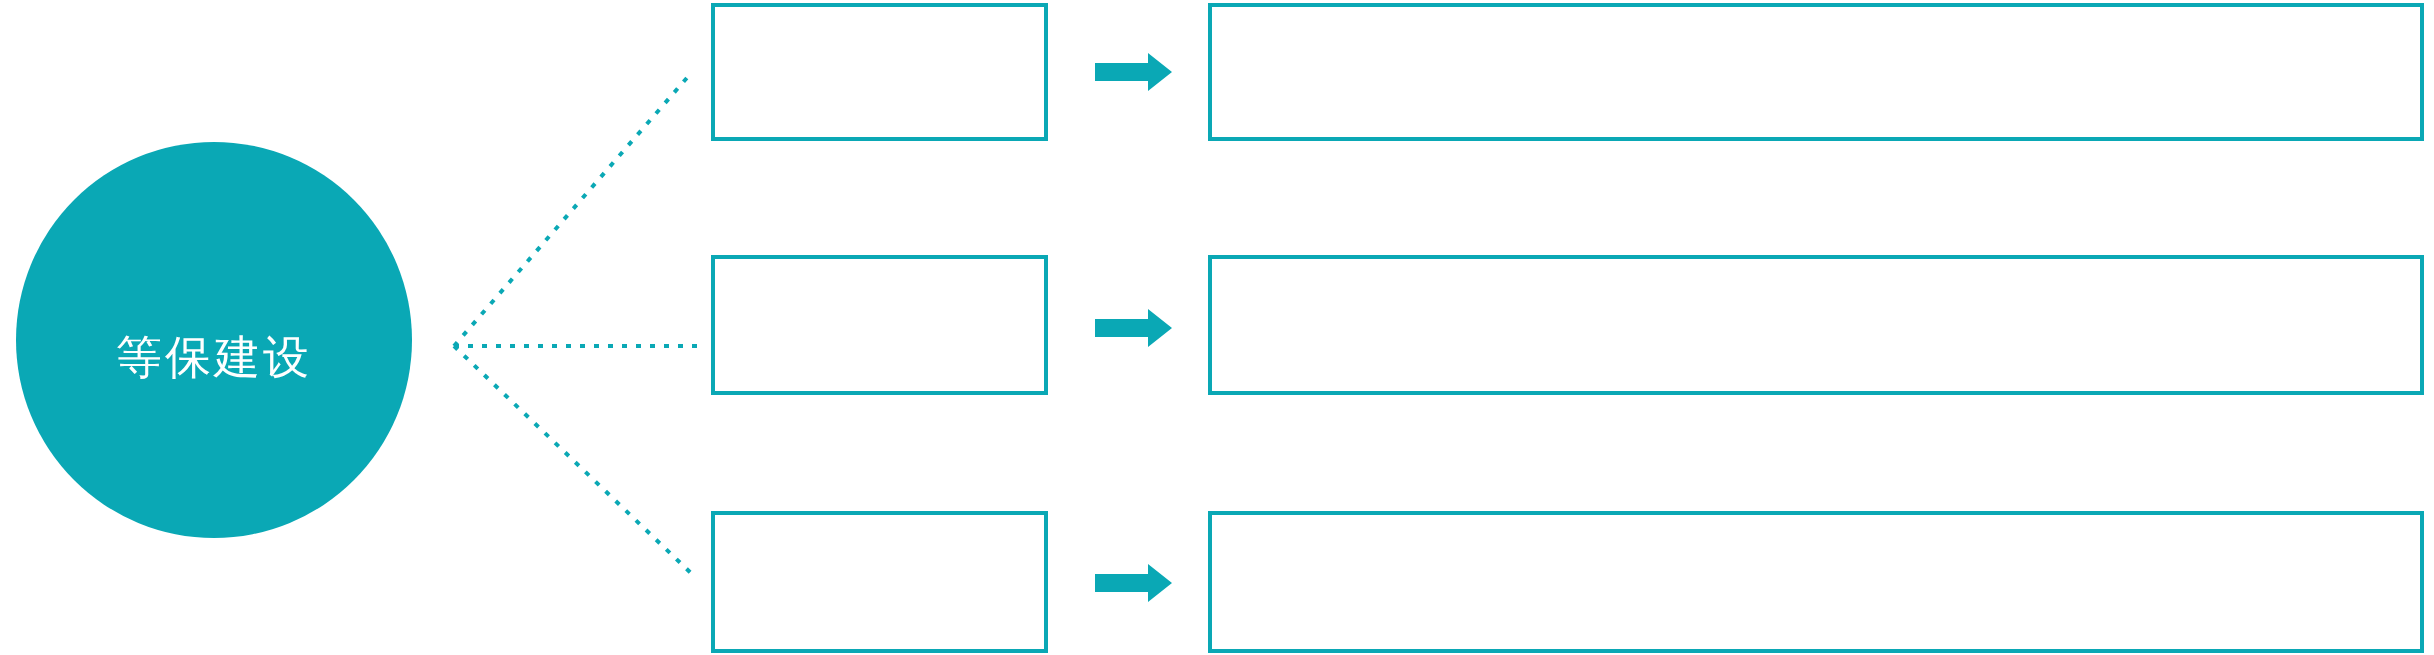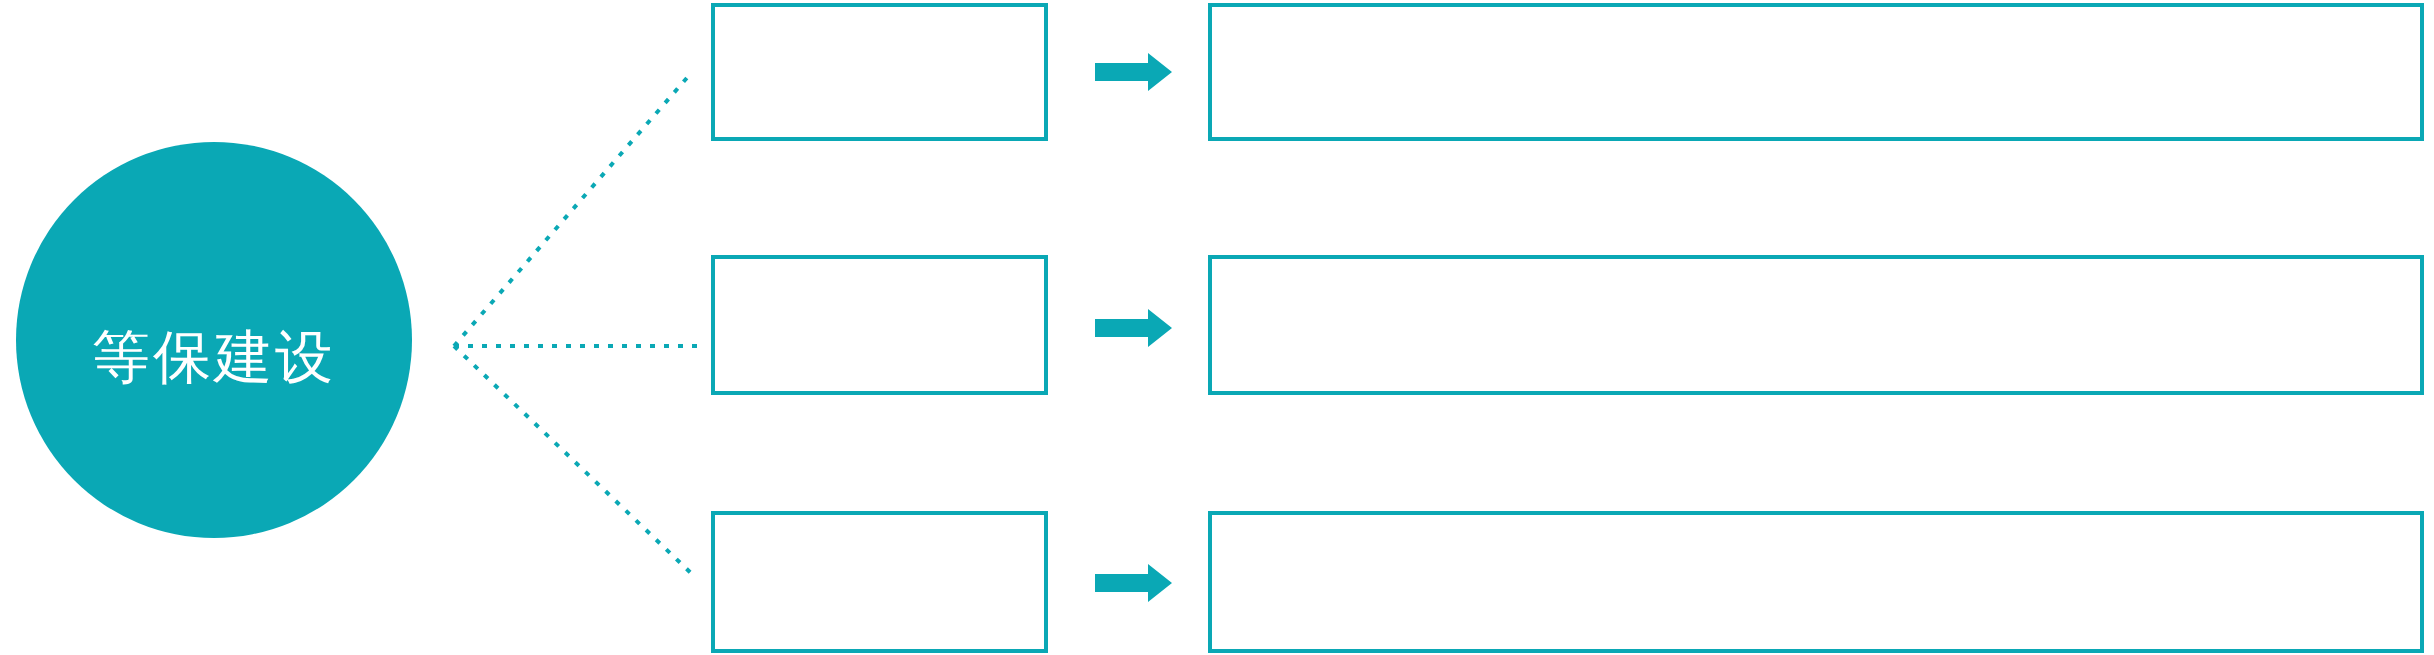--- a/index.html
+++ b/index.html
@@ -33,21 +33,21 @@
     background:var(--accent);
     display:flex;
     flex-direction:column;
     align-items:center;
     justify-content:center;
     padding-top:34px;
     box-sizing:border-box;
   }
   .center-node .line{
     color:var(--node-text);
-    font-size:58px;
+    font-size:46px;
     line-height:78px;
     font-weight:300;
     letter-spacing:3px;
     white-space:nowrap;
     text-align:center;
   }
   .step-box{
     position:absolute;
     left:711px;
     width:337px;

